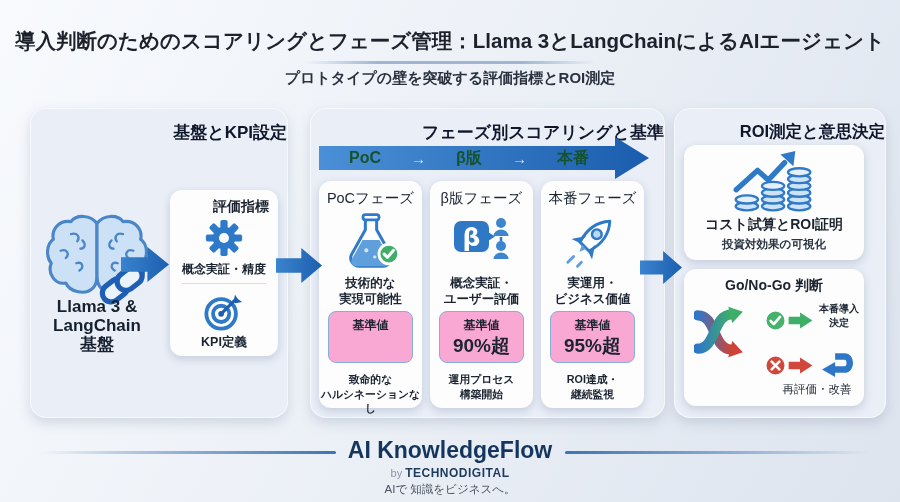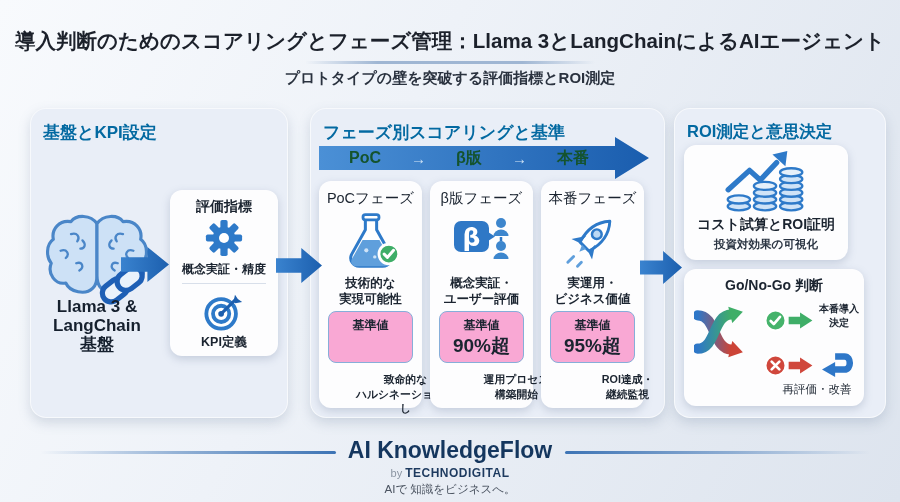--- a/index.html
+++ b/index.html
@@ -15,33 +15,33 @@
            font-size:20.5px; font-weight:bold; color:#1c212b; }
   .title-rule { position:absolute; top:61px; left:50%; transform:translateX(-50%);
            width:290px; height:2.5px; border-radius:2px;
            background:linear-gradient(90deg,rgba(150,175,205,0),#9fb6d3 25%,#9fb6d3 75%,rgba(150,175,205,0)); }
   .subtitle { position:absolute; top:69px; left:0; width:100%; text-align:center;
            font-size:15px; font-weight:bold; color:#2a323f; }
   
   .panel { position:absolute; background:#e9eef7; border-radius:16px;
            border:1px solid rgba(255,255,255,.65);
            box-shadow:0 5px 12px rgba(110,130,160,.25); }
-  .panel-h { position:absolute; top:12px; left:12px; width:100%; text-align:left;
-           font-size:17px; font-weight:bold; color:#0369a1; }
+  .panel-h { position:absolute; top:12px; left:0; width:100%; text-align:right;
+           font-size:17px; font-weight:bold; color:#0f172a; }
   .p-left  { left:30px;  top:108px; width:258px; height:310px; }
   .p-mid   { left:310px; top:108px; width:355px; height:310px; }
   .p-right { left:674px; top:108px; width:212px; height:310px; }
   .whitecard { position:absolute; background:#fdfdfe; border-radius:12px;
            box-shadow:0 3px 8px rgba(100,120,150,.28); }
   
   .brain-wrap { position:absolute; left:14px; top:100px; width:104px; height:96px; }
   .base-label { position:absolute; left:0; top:188px; width:132px; text-align:center;
            font-size:17px; font-weight:bold; line-height:19px; color:#16202e; }
   .metrics-card { left:139px; top:81px; width:108px; height:166px; }
-  .m-title { position:absolute; top:8px; width:100%; text-align:center; font-size:14px; font-weight:bold; }
+  .m-title { position:absolute; top:8px; width:100%; text-align:center; font-size:14px; font-weight:bold;margin-left:17px; }
   .m-gear  { position:absolute; top:29px; left:50%; transform:translateX(-50%); }
   .m-item1 { position:absolute; top:71px; width:100%; text-align:center; font-size:12px; font-weight:bold; }
   .m-div   { position:absolute; top:93px; left:12px; width:84px; height:1px; background:#d8dfea; }
   .m-target{ position:absolute; top:100px; left:50%; transform:translateX(-50%); }
   .m-item2 { position:absolute; top:144px; width:100%; text-align:center; font-size:12.5px; font-weight:bold; }
   
   .chev { position:absolute; background:linear-gradient(90deg,#3a83cf,#1c5fae);
           clip-path:polygon(0 29%,55% 29%,55% 0,100% 50%,55% 100%,55% 71%,0 71%);
           z-index:6; }
   .chev1 { left:121px; top:247px; width:48px; height:35px; }
@@ -58,23 +58,23 @@
   .pc-title { position:absolute; top:8px; width:100%; text-align:center; font-size:14.5px; font-weight:normal; }
   .pc-icon  { position:absolute; top:28px; left:0; width:100%; height:62px;
               display:flex; align-items:center; justify-content:center; }
   .pc-desc  { position:absolute; top:94px; width:100%; text-align:center;
               font-size:12.5px; font-weight:bold; line-height:16px; }
   .pc-box   { position:absolute; left:9px; top:130px; width:85px; height:52px;
               background:#f9a8d4; border:1.5px solid #86aed9; border-radius:8px; text-align:center; }
   .pc-box-label { position:absolute; top:5px; width:100%; font-size:12px; font-weight:bold; }
   .pc-box-value { position:absolute; top:21px; width:100%; font-size:19px; font-weight:bold; }
   .pc-note  { position:absolute; top:191px; width:100%; text-align:center;
-              font-size:10.8px; font-weight:bold; line-height:14.5px;margin-left:35px; }
-  
-  .roi-card { left:9px; top:36px; width:164px; height:115px; }
+              font-size:10.8px; font-weight:bold; line-height:14.5px; }
+  
+  .roi-card { left:9px; top:36px; width:180px; height:115px; }
   .roi-icon { position:absolute; top:6px; left:0; width:100%; display:flex; justify-content:center; }
   .roi-title { position:absolute; top:71px; width:100%; text-align:center; font-size:14px; font-weight:bold; }
   .roi-sub   { position:absolute; top:92px; width:100%; text-align:center; font-size:11.5px; font-weight:bold; color:#2a3442; }
   .gng-card { left:9px; top:160px; width:180px; height:137px; }
   .gng-title { position:absolute; top:8px; width:100%; text-align:center; font-size:14px; font-weight:bold; }
   .gng-cross { position:absolute; left:10px; top:32px; }
   .gng-check { position:absolute; left:80px; top:40px; }
   .gng-goarr { position:absolute; left:104px; top:42px; }
   .gng-gotext{ position:absolute; left:132px; top:33px; width:46px; text-align:center;
                font-size:10px; font-weight:bold; line-height:14px; }

